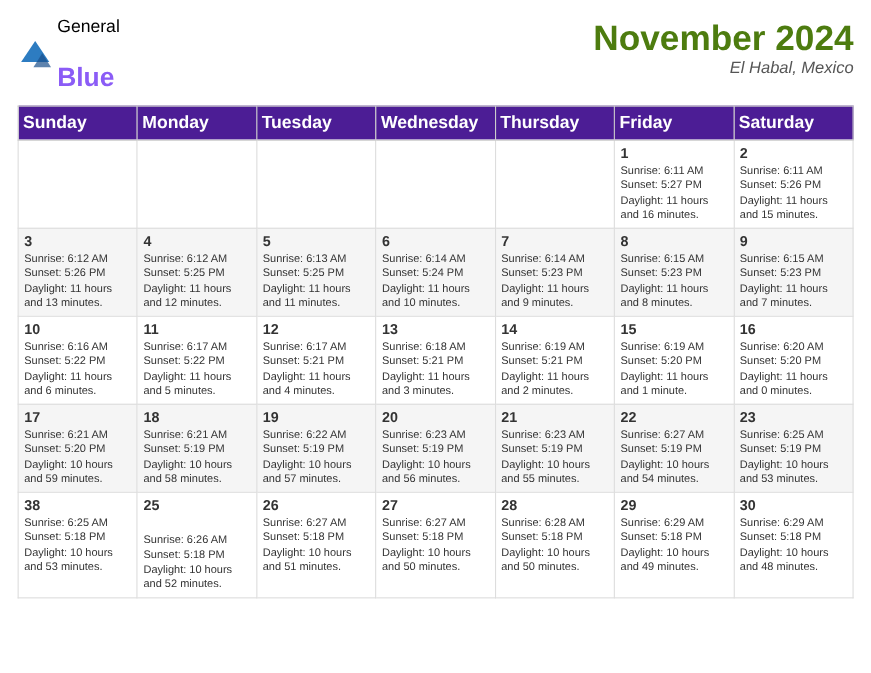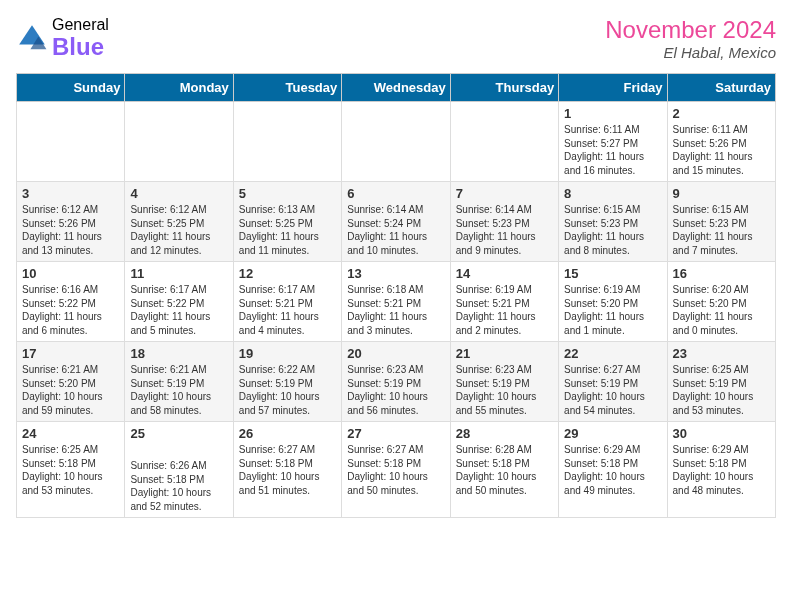--- a/index.html
+++ b/index.html
@@ -18,55 +18,56 @@
     }
     .logo {
       display: flex;
       align-items: center;
       gap: 4px;
     }
     .logo-text {
       display: flex;
       flex-direction: column;
       line-height: 1.1;
+      gap: 24px;
     }
     .logo-blue {
       font-size: 24px;
       font-weight: bold;
       color: #8b5cf6;
     }
     .logo-icon {
       width: 32px;
       height: 32px;
     }
     .title-block {
       text-align: right;
     }
     .month-title {
-      font-size: 24px;
-      font-weight: normal;
-      color: #ec4899;
+      font-size: 32px;
+      font-weight: bold;
+      color: #4d7c0f;
     }
     .location {
       font-size: 15px;
       color: #555;
       font-style: italic;
     }
     table {
       width: 100%;
       border-collapse: collapse;
       table-layout: fixed;
     }
     thead tr th {
-      background-color: #0369a1;
+      background-color: #4c1d95;
       color: #fff;
-      font-size: 13px;
+      font-size: 16px;
       font-weight: bold;
       padding: 6px 4px;
-      text-align: right;
+      text-align: left;
       border: 1px solid #ccc;
     }
     tbody tr td {
       vertical-align: top;
       border: 1px solid #ddd;
       padding: 4px 5px;
       height: 80px;
       font-size: 10px;
       color: #333;
       background: #fff;
@@ -267,21 +268,21 @@
         </td>
         <td>
           <div class="day-num">23</div>
           <div class="day-info" style="white-space: pre-line;">Sunrise: 6:25 AM
 Sunset: 5:19 PM
 Daylight: 10 hours and 53 minutes.</div>
         </td>
       </tr>
       <tr>
         <td>
-          <div class="day-num">24</div>
+          <div class="day-num">38</div>
           <div class="day-info" style="white-space: pre-line;">Sunrise: 6:25 AM
 Sunset: 5:18 PM
 Daylight: 10 hours and 53 minutes.</div>
         </td>
         <td>
           <div class="day-num">25</div>
           <div class="day-info" style="white-space: pre-line; margin-top: 18px;">Sunrise: 6:26 AM
 Sunset: 5:18 PM
 Daylight: 10 hours and 52 minutes.</div>
         </td>

